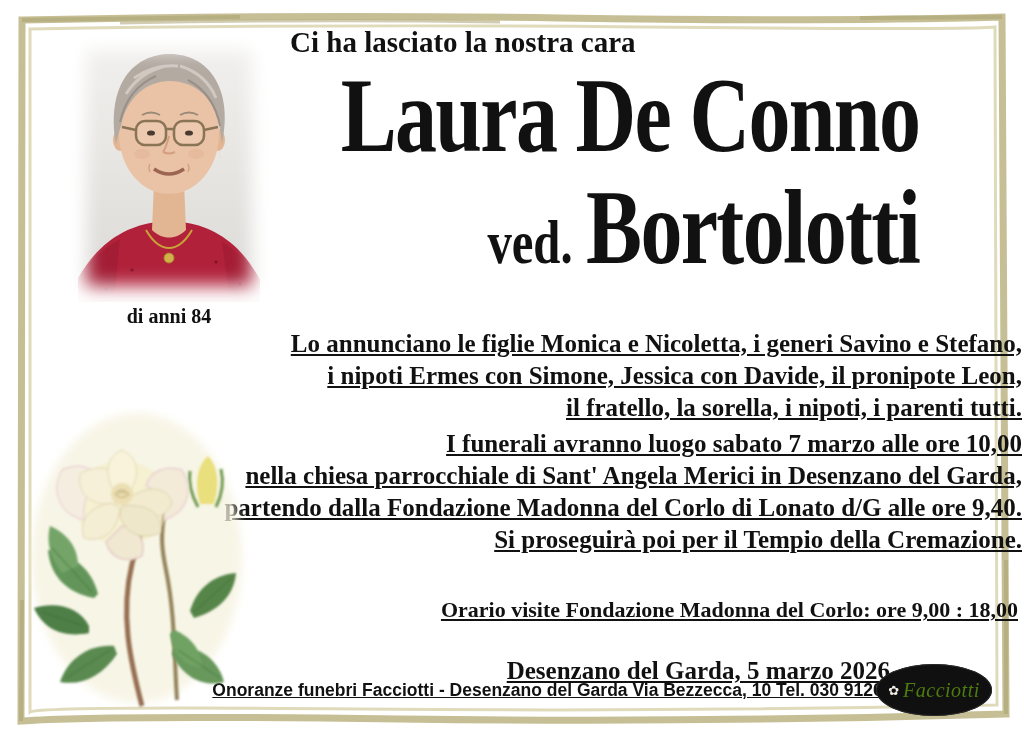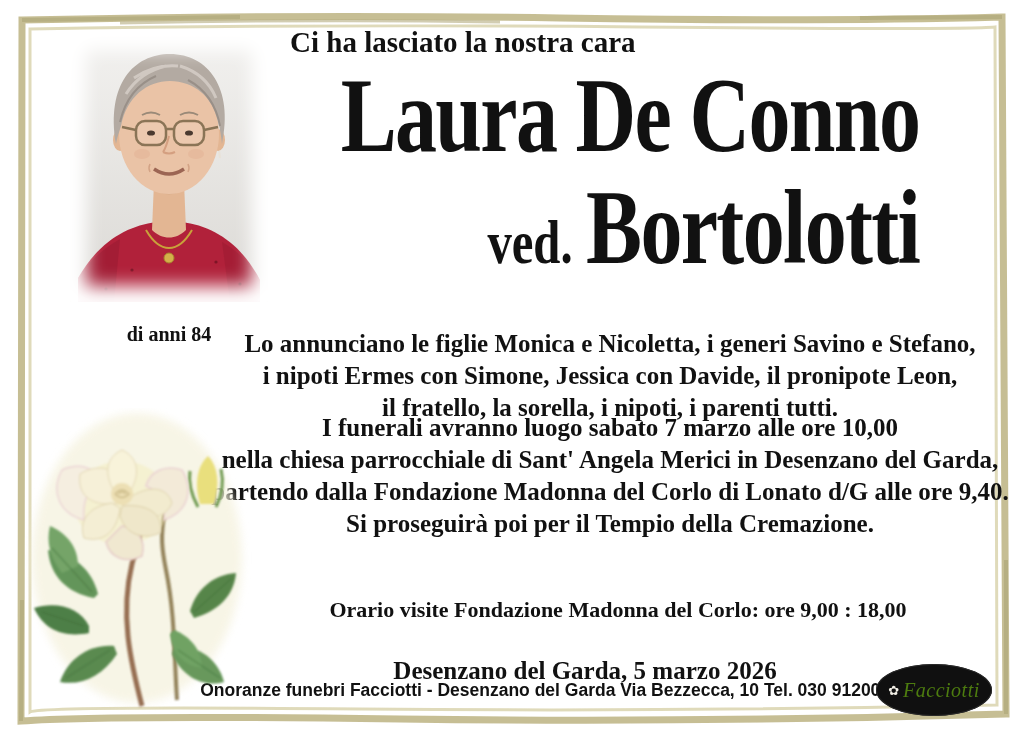--- a/index.html
+++ b/index.html
@@ -11,39 +11,39 @@
   
   .portrait{
     position:absolute;left:70px;top:34px;width:198px;height:268px;background:#e9e7e3;
   }
   .portrait svg{display:block;width:100%;height:100%;}
   .portrait .vignette{
     position:absolute;inset:0;box-shadow:inset 0 0 18px 16px #ffffff;pointer-events:none;
   }
   .age-caption{
     position:absolute;left:70px;top:305px;width:198px;text-align:center;
-    font-size:20px;font-weight:bold;margin-top:18px;
+    font-size:20px;font-weight:bold;
   }
   
   .intro{
     position:absolute;left:290px;top:26px;width:640px;text-align:left;
     font-size:29px;font-weight:bold;letter-spacing:0px;
   }
   .title-block{position:absolute;left:220px;top:62px;width:760px;text-align:right;}
   .title-line{
     font-weight:bold;line-height:1.02;white-space:nowrap;
     transform:scale(0.84,1.06);transform-origin:50% 0;
   }
   .title-line1{font-size:100px;letter-spacing:-2px;}
   .title-line2{font-size:100px;letter-spacing:-2px;margin-top:10px;}
   .title-prefix{font-size:58px;letter-spacing:0;margin-right:16px;}
   
-  .para{position:absolute;text-align:center;font-weight:bold;}
+  .para{position:absolute;text-align:right;font-weight:bold;text-decoration:underline;}
   .announcement{left:198px;top:328px;width:824px;font-size:25px;line-height:32px;}
-  .funeral{left:198px;top:412px;width:824px;font-size:25px;line-height:32px;}
+  .funeral{left:198px;top:428px;width:824px;font-size:25px;line-height:32px;}
   .thanks{left:218px;top:546px;width:800px;font-size:19px;line-height:25px;}
   .visiting{left:218px;top:597px;width:800px;font-size:22px;}
   .gratitude{left:198px;top:625px;width:824px;font-size:21px;}
   .dateline{left:280px;top:657px;width:610px;font-size:25px;}
   .home-line{
     left:188px;top:680px;width:724px;font-size:17.5px;
     font-family:"Liberation Sans",sans-serif;font-weight:bold;
   }
   
   .rose{position:absolute;left:22px;top:408px;width:232px;height:308px;}

